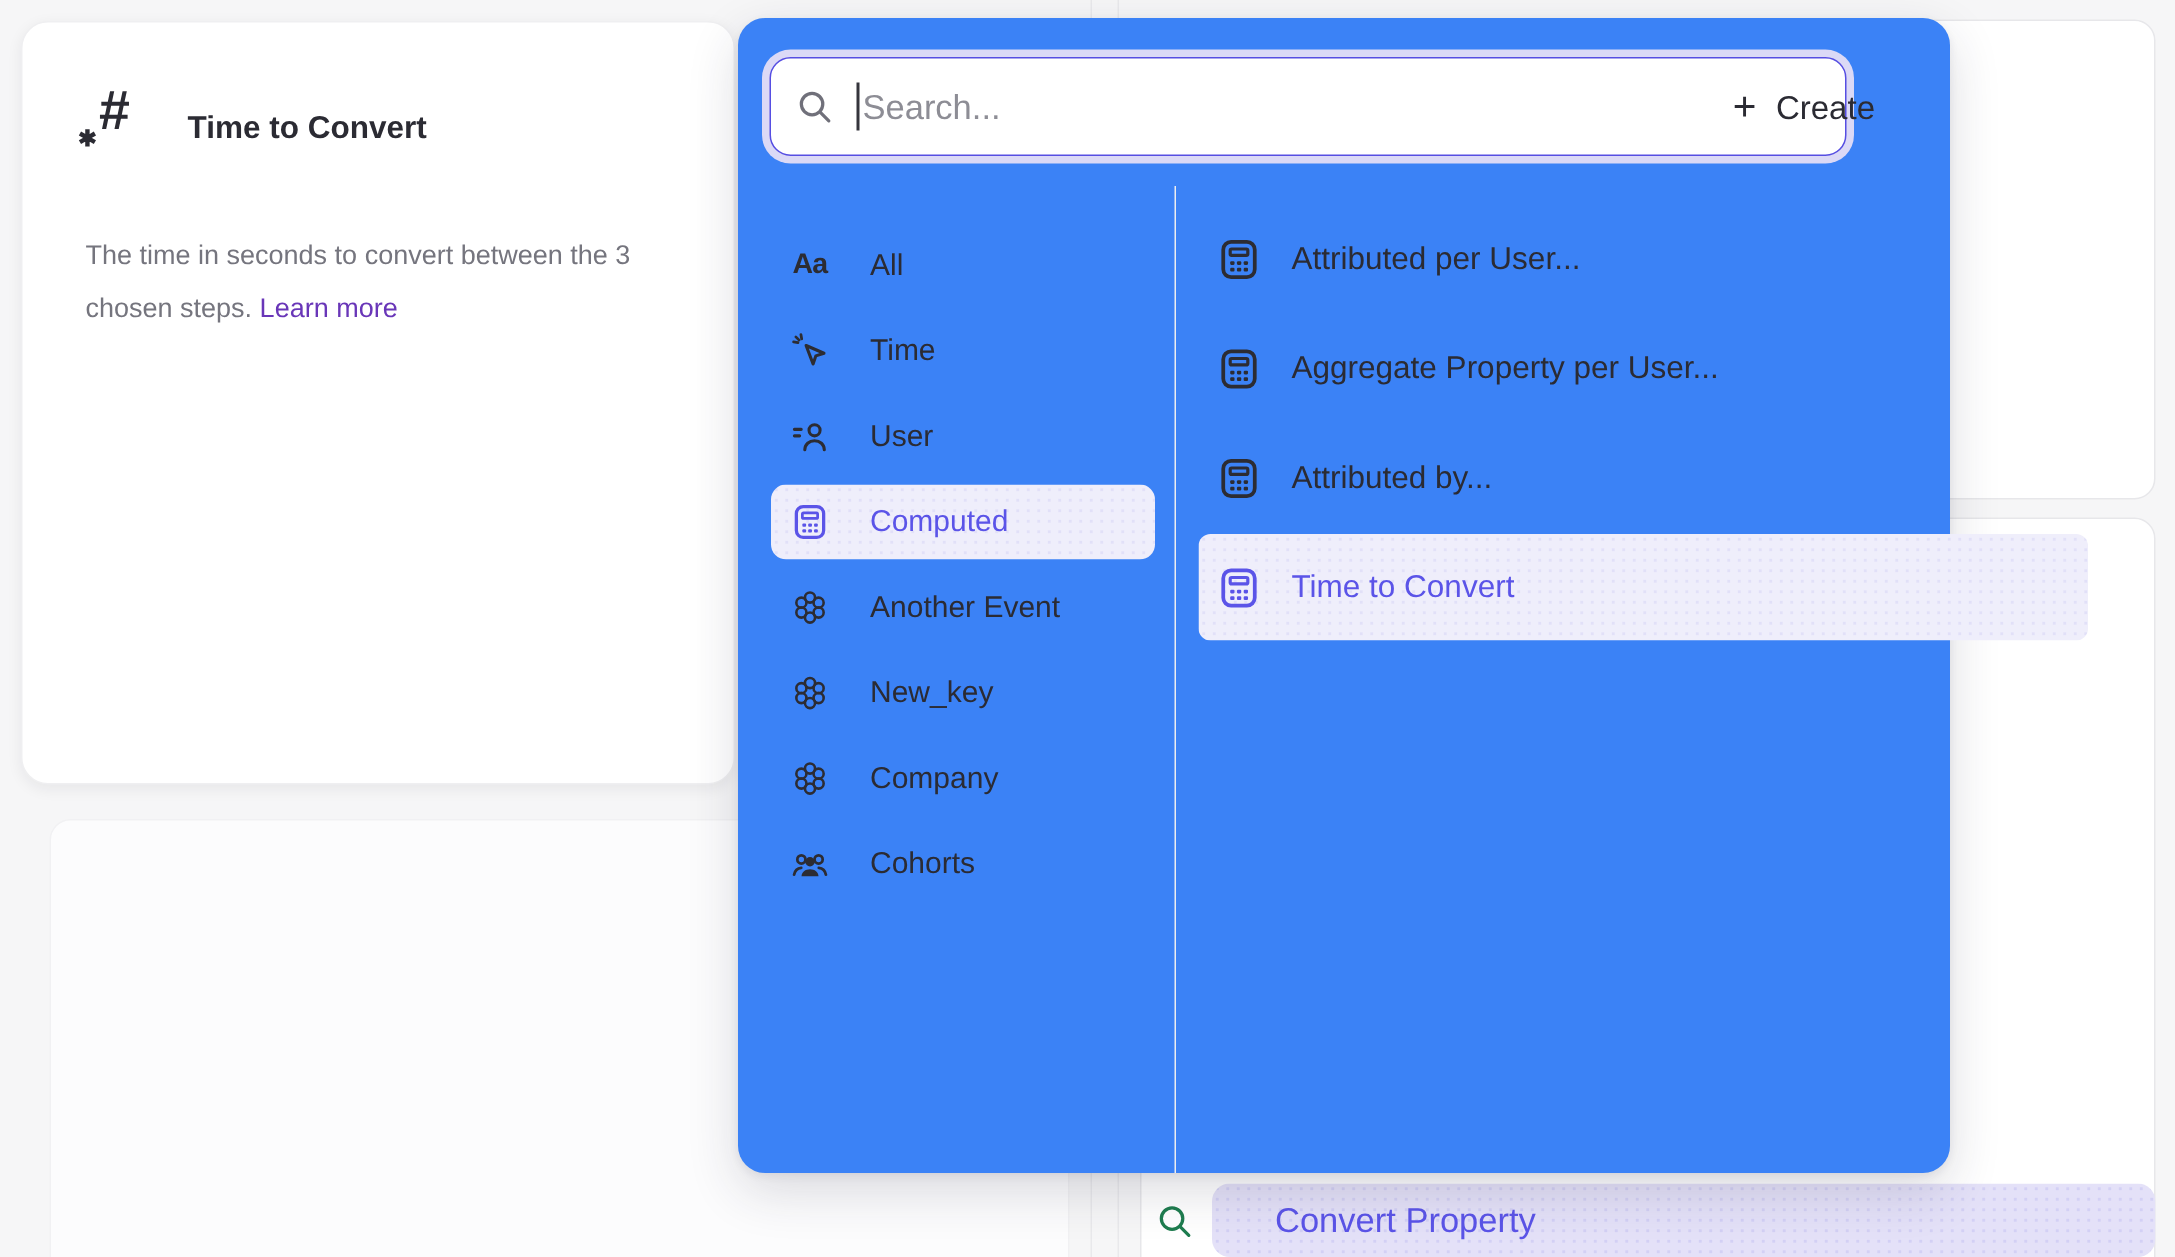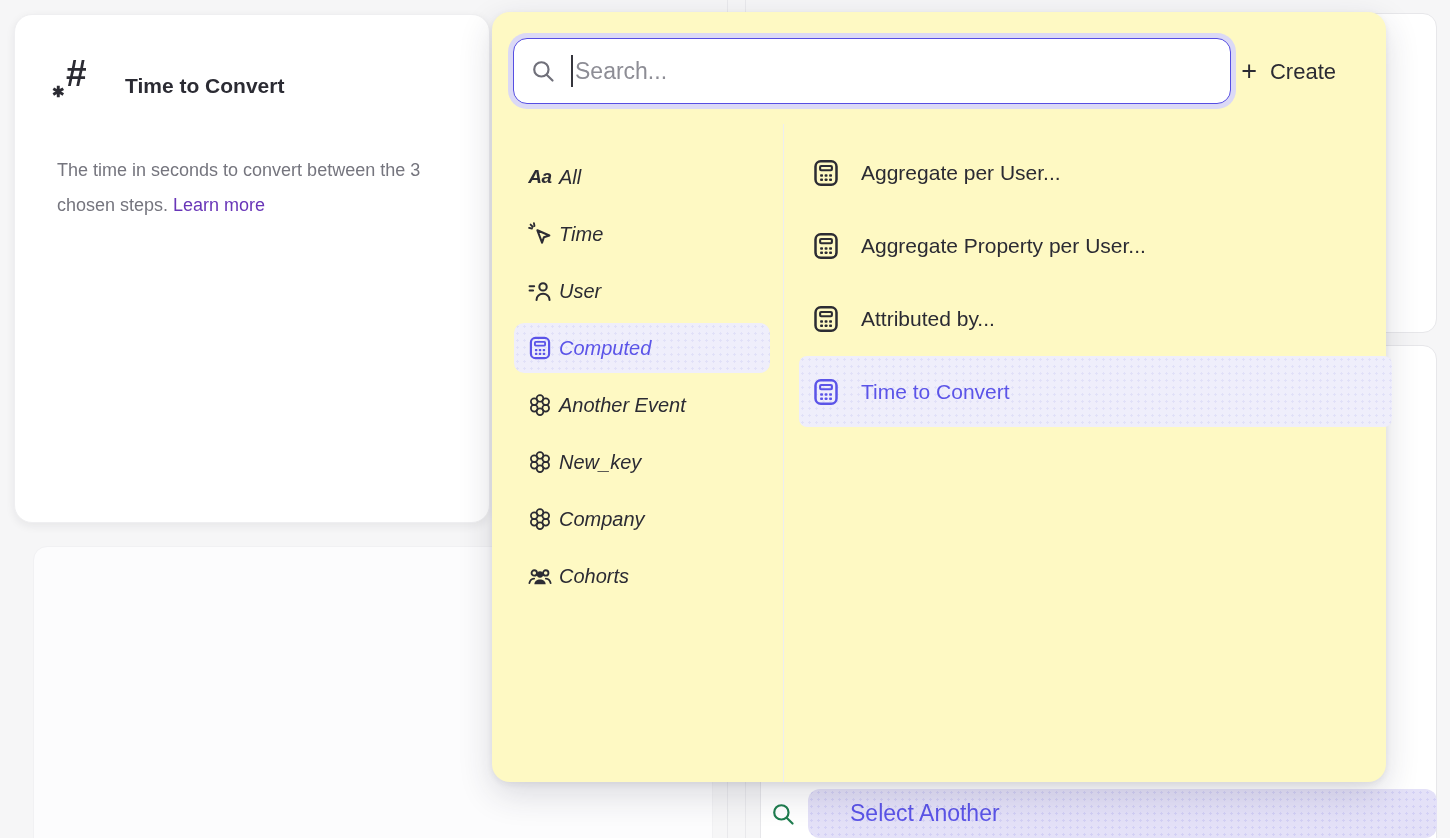--- a/index.html
+++ b/index.html
@@ -29,39 +29,39 @@
   .tooltip-card{position:absolute;left:14px;top:14px;width:476px;height:509px;background:#fff;
     border:1px solid #efeff1;border-radius:18px;box-shadow:0 3px 10px rgba(30,30,40,.07);}
   .tt-icon{position:absolute;left:36px;top:44px;width:52px;height:52px;color:var(--text_dark);}
   .tt-icon .hash{position:absolute;left:15px;top:-6px;font-size:37px;font-weight:700;letter-spacing:-1px;}
   .tt-icon .star{position:absolute;left:1px;top:24px;font-size:15px;font-weight:700;}
   .tt-title{position:absolute;left:110px;top:59px;font-size:21px;font-weight:700;color:var(--text_dark);}
   .tt-desc{position:absolute;left:42px;top:138px;width:412px;font-size:18px;line-height:35px;color:var(--text_gray);}
   .tt-desc a{color:var(--link);font-weight:500;cursor:pointer;}
 
   
-  .popup{position:absolute;left:492px;top:12px;width:894px;height:770px;background:#fef9c3;border-radius:18px;
+  .popup{position:absolute;left:492px;top:12px;width:808px;height:770px;background:#3b82f6;border-radius:18px;
     box-shadow:0 12px 34px rgba(35,35,60,.16),0 2px 6px rgba(35,35,60,.08);}
   .search-ring{position:absolute;left:16px;top:21px;width:728px;height:76px;background:#dbd9f6;border-radius:19px;padding:5px;}
   .search-field{width:100%;height:100%;background:#fff;border:1.5px solid #564ee2;border-radius:14px;
     display:flex;align-items:center;padding:0 16px;}
   .search-field .mag{width:26px;height:26px;color:#70707a;flex:0 0 auto;}
   .caret{width:2px;height:32px;background:#35353c;margin-left:15px;flex:0 0 auto;}
   .search-field input{flex:1;border:none;outline:none;font-family:inherit;font-size:23px;color:var(--text_dark);
     background:transparent;padding-left:2px;}
   .search-field input::placeholder{color:#8d8d95;}
   .create-btn{position:absolute;right:50px;top:44px;height:32px;display:flex;align-items:center;gap:13px;
     font-size:22px;color:var(--text_dark);cursor:pointer;background:none;border:none;font-family:inherit;}
   .create-btn .plus{font-size:27px;font-weight:400;line-height:1;transform:translateY(-1px);}
 
   .v-divider{position:absolute;left:291px;top:112px;width:1px;height:658px;background:#ededf0;}
 
   .cat-list{position:absolute;left:22px;top:140px;width:256px;}
-  .cat-row{display:flex;align-items:center;height:50px;margin-bottom:7px;padding-left:13px;gap:6px;
-    border-radius:10px;font-size:20px;color:var(--text_dark);cursor:pointer;font-style:italic;}
+  .cat-row{display:flex;align-items:center;height:50px;margin-bottom:7px;padding-left:13px;gap:27px;
+    border-radius:10px;font-size:20px;color:var(--text_dark);cursor:pointer;}
   .cat-row .cicon{width:26px;height:26px;flex:0 0 auto;color:#2c2c33;display:flex;align-items:center;justify-content:center;}
   .cat-row .aa{font-size:19px;font-weight:600;letter-spacing:-.5px;}
   .cat-row.selected{background:var(--accent_bg);
     background-image:radial-gradient(rgba(90,84,220,.09) 1.2px,transparent 1.2px);background-size:7px 7px;
     color:var(--accent);font-weight:500;}
   .cat-row.selected .cicon{color:var(--accent);}
 
   .res-list{position:absolute;left:307px;top:125px;width:593px;}
   .res-row{display:flex;align-items:center;height:71px;margin-bottom:2px;padding-left:12px;gap:20px;
     border-radius:8px;font-size:21px;color:var(--text_dark);cursor:pointer;}
@@ -124,21 +124,21 @@
   <div class="bg-line l2"></div>
   <div class="bg-panel top"></div>
   <div class="bg-panel bottom"></div>
   <div class="bg-panel-left"></div>
 
   <div class="sp-row">
     <svg class="sp-search" viewBox="0 0 24 24">
         <use href="#i-mag"></use>
       </svg>
     <div class="sp-pill">
-      <span>Select Another</span>
+      <span>Convert Property</span>
     </div>
   </div>
 
   <div class="tooltip-card">
     <div class="tt-icon">
       <span class="hash">#</span>
       <span class="star">✱</span>
     </div>
     <div class="tt-title">Time to Convert</div>
     <div class="tt-desc">
@@ -212,21 +212,21 @@
           </svg>
         <span>Cohorts</span>
       </div>
     </div>
 
     <div class="res-list">
       <div class="res-row">
         <svg class="ricon" viewBox="0 0 24 24">
             <use href="#i-calc"></use>
           </svg>
-        <span>Aggregate per User...</span>
+        <span>Attributed per User...</span>
       </div>
       <div class="res-row">
         <svg class="ricon" viewBox="0 0 24 24">
             <use href="#i-calc"></use>
           </svg>
         <span>Aggregate Property per User...</span>
       </div>
       <div class="res-row">
         <svg class="ricon" viewBox="0 0 24 24">
             <use href="#i-calc"></use>

